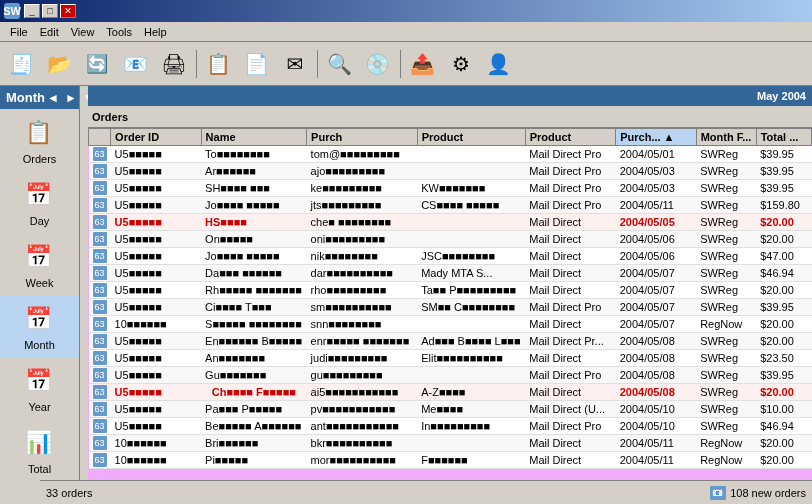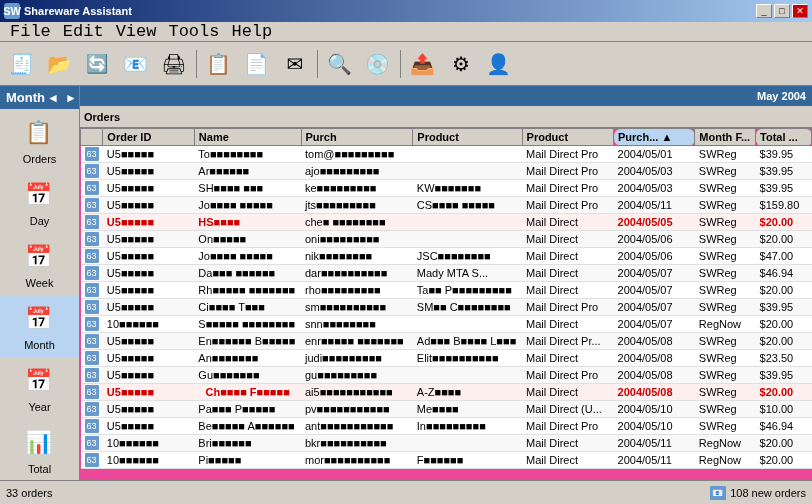--- a/index.html
+++ b/index.html
@@ -30,23 +30,22 @@
     .menu-bar {
       background: #d4d0c8;
       display: flex;
       padding: 2px 4px;
       border-bottom: 1px solid #808080;
       height: 20px;
       align-items: center;
     }
     .menu-item {
       padding: 1px 6px;
-      font-size: 17px;
+      font-size: 11px;
       cursor: pointer;
-      font-family: Liberation Mono, monospace;
     }
 
     
     .toolbar {
       background: #d4d0c8;
       display: flex;
       align-items: center;
       padding: 2px 4px;
       border-bottom: 1px solid #808080;
       height: 44px;
@@ -110,21 +109,22 @@
       display: flex; align-items: center; justify-content: center;
       font-size: 24px;
       margin-bottom: 2px;
     }
 
     
     .content-area {
       flex: 1;
       display: flex;
       flex-direction: column;
-      background: #ec4899;
+      background: #f0abfc;
+      margin-left: 8px;
     }
 
     
     .content-header {
       background: #336699;
       color: white;
       font-weight: bold;
       font-size: 11px;
       padding: 2px 6px;
       display: flex;
@@ -189,20 +189,21 @@
     
     .status-bar {
       background: #d4d0c8;
       border-top: 1px solid #808080;
       display: flex;
       align-items: center;
       padding: 2px 6px;
       height: 24px;
       font-size: 11px;
       justify-content: space-between;
+      margin-left: 40px;
     }
     .status-right {
       display: flex;
       align-items: center;
       gap: 4px;
     }
     .status-icon {
       width: 16px; height: 14px;
       background: #6699cc;
       border-radius: 1px;
@@ -224,21 +225,20 @@
     .icon-week { color: #336699; font-size: 22px; }
     .icon-month { color: #336699; font-size: 22px; }
     .icon-year { color: #336699; font-size: 22px; }
     .icon-total { color: #336699; font-size: 22px; }
   </style>
 </head>
 <body>
 
 <div class="title-bar">
   <div class="title-bar-icon" style="background:#6699cc;color:white;font-size:11px;font-weight:bold;display:flex;align-items:center;justify-content:center;border-radius:3px;">SW</div>
-  <span class="title-bar-text">Shareware Assistant</span>
   <div class="title-bar-buttons">
     <button class="title-btn">_</button>
     <button class="title-btn">□</button>
     <button class="title-btn close">✕</button>
   </div>
 </div>
 
 <div class="menu-bar">
   <span class="menu-item">File</span>
   <span class="menu-item">Edit</span>
@@ -314,21 +314,21 @@
     <div class="table-container">
       <table>
         <thead>
           <tr>
             <th style="width:14px;"></th>
             <th style="width:90px;">Order ID</th>
             <th style="width:100px;">Name</th>
             <th style="width:110px;">Purch</th>
             <th style="width:80px;">Product</th>
             <th style="width:90px;">Product</th>
-            <th style="width:80px; background:#b8d4f0;border-radius:7px;"><span>Purch...</span> ▲</th>
+            <th style="width:80px; background:#b8d4f0;"><span>Purch...</span> ▲</th>
             <th style="width:55px;">Month F...</th>
             <th style="width:55px;border-radius:6px;">Total ...</th>
           </tr>
         </thead>
         <tbody id="table-body">
         <tr style="background-color: rgb(255, 255, 255);">
               <td><span class="row-icon">63</span></td>
               <td>U5■■■■■</td>
               <td>To■■■■■■■■</td>
               <td>tom@■■■■■■■■■</td>

